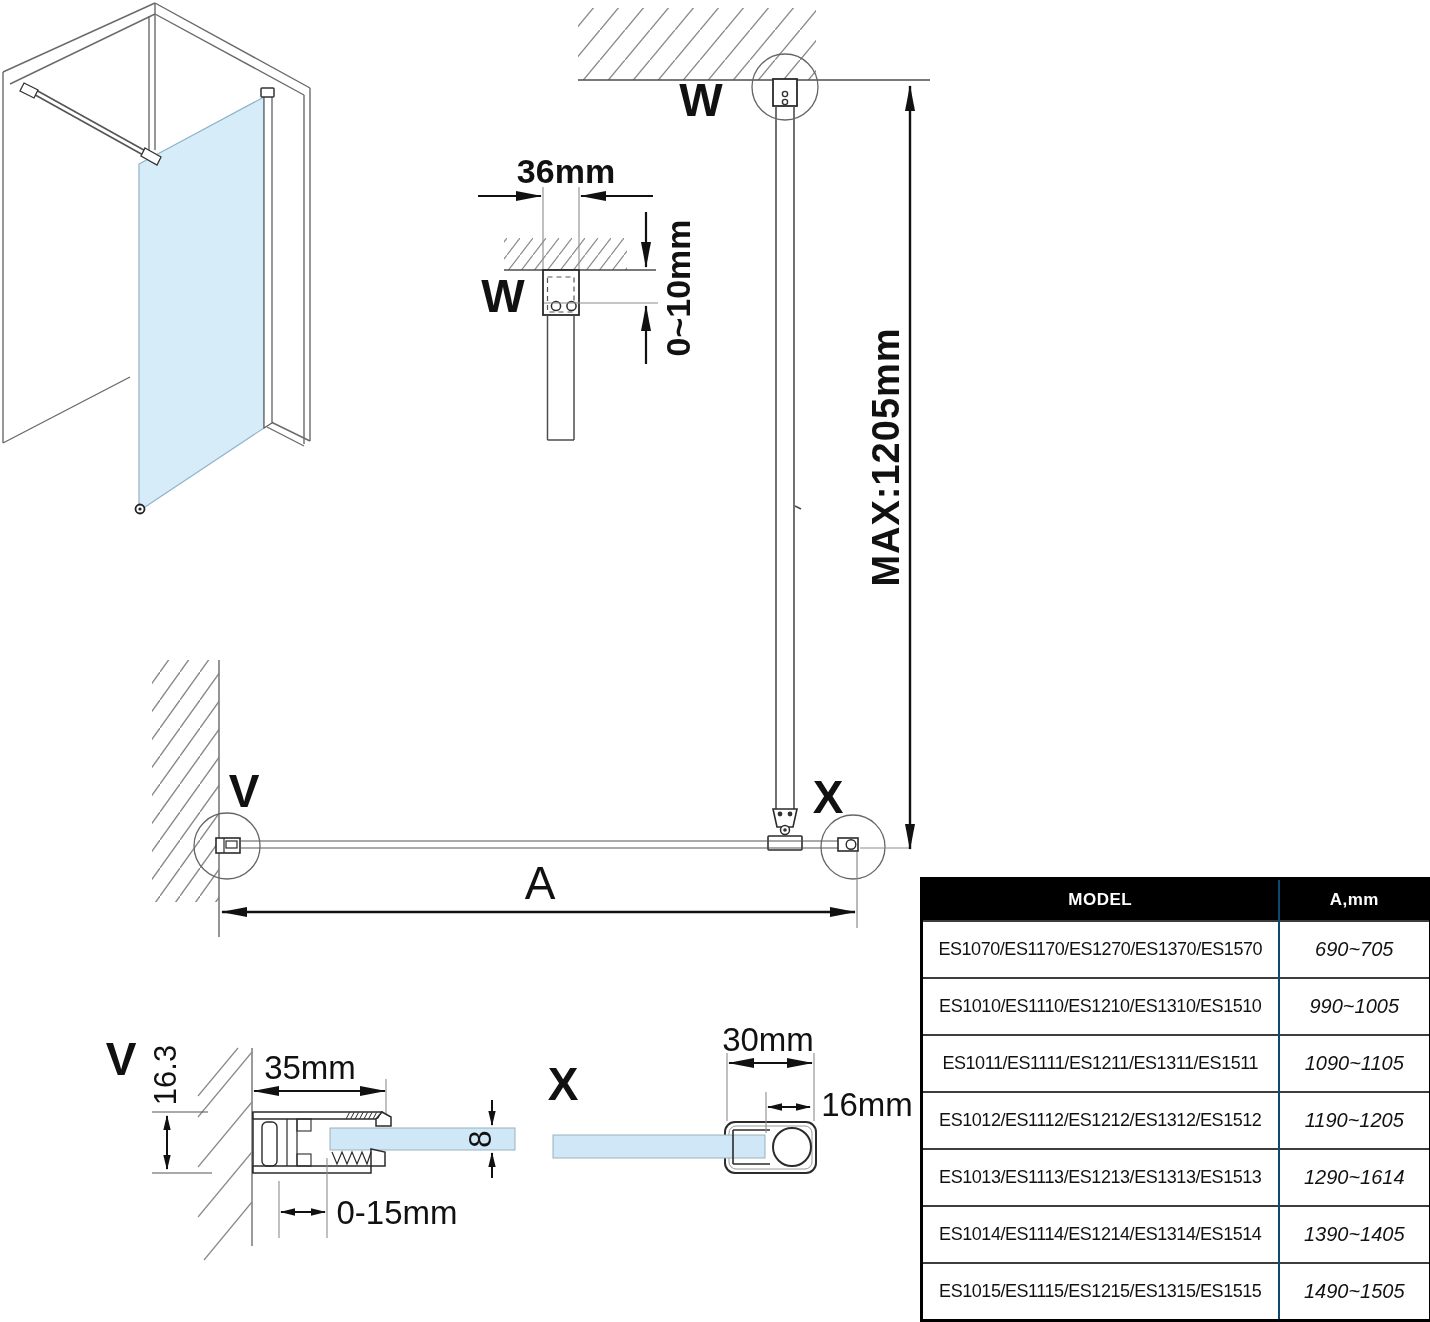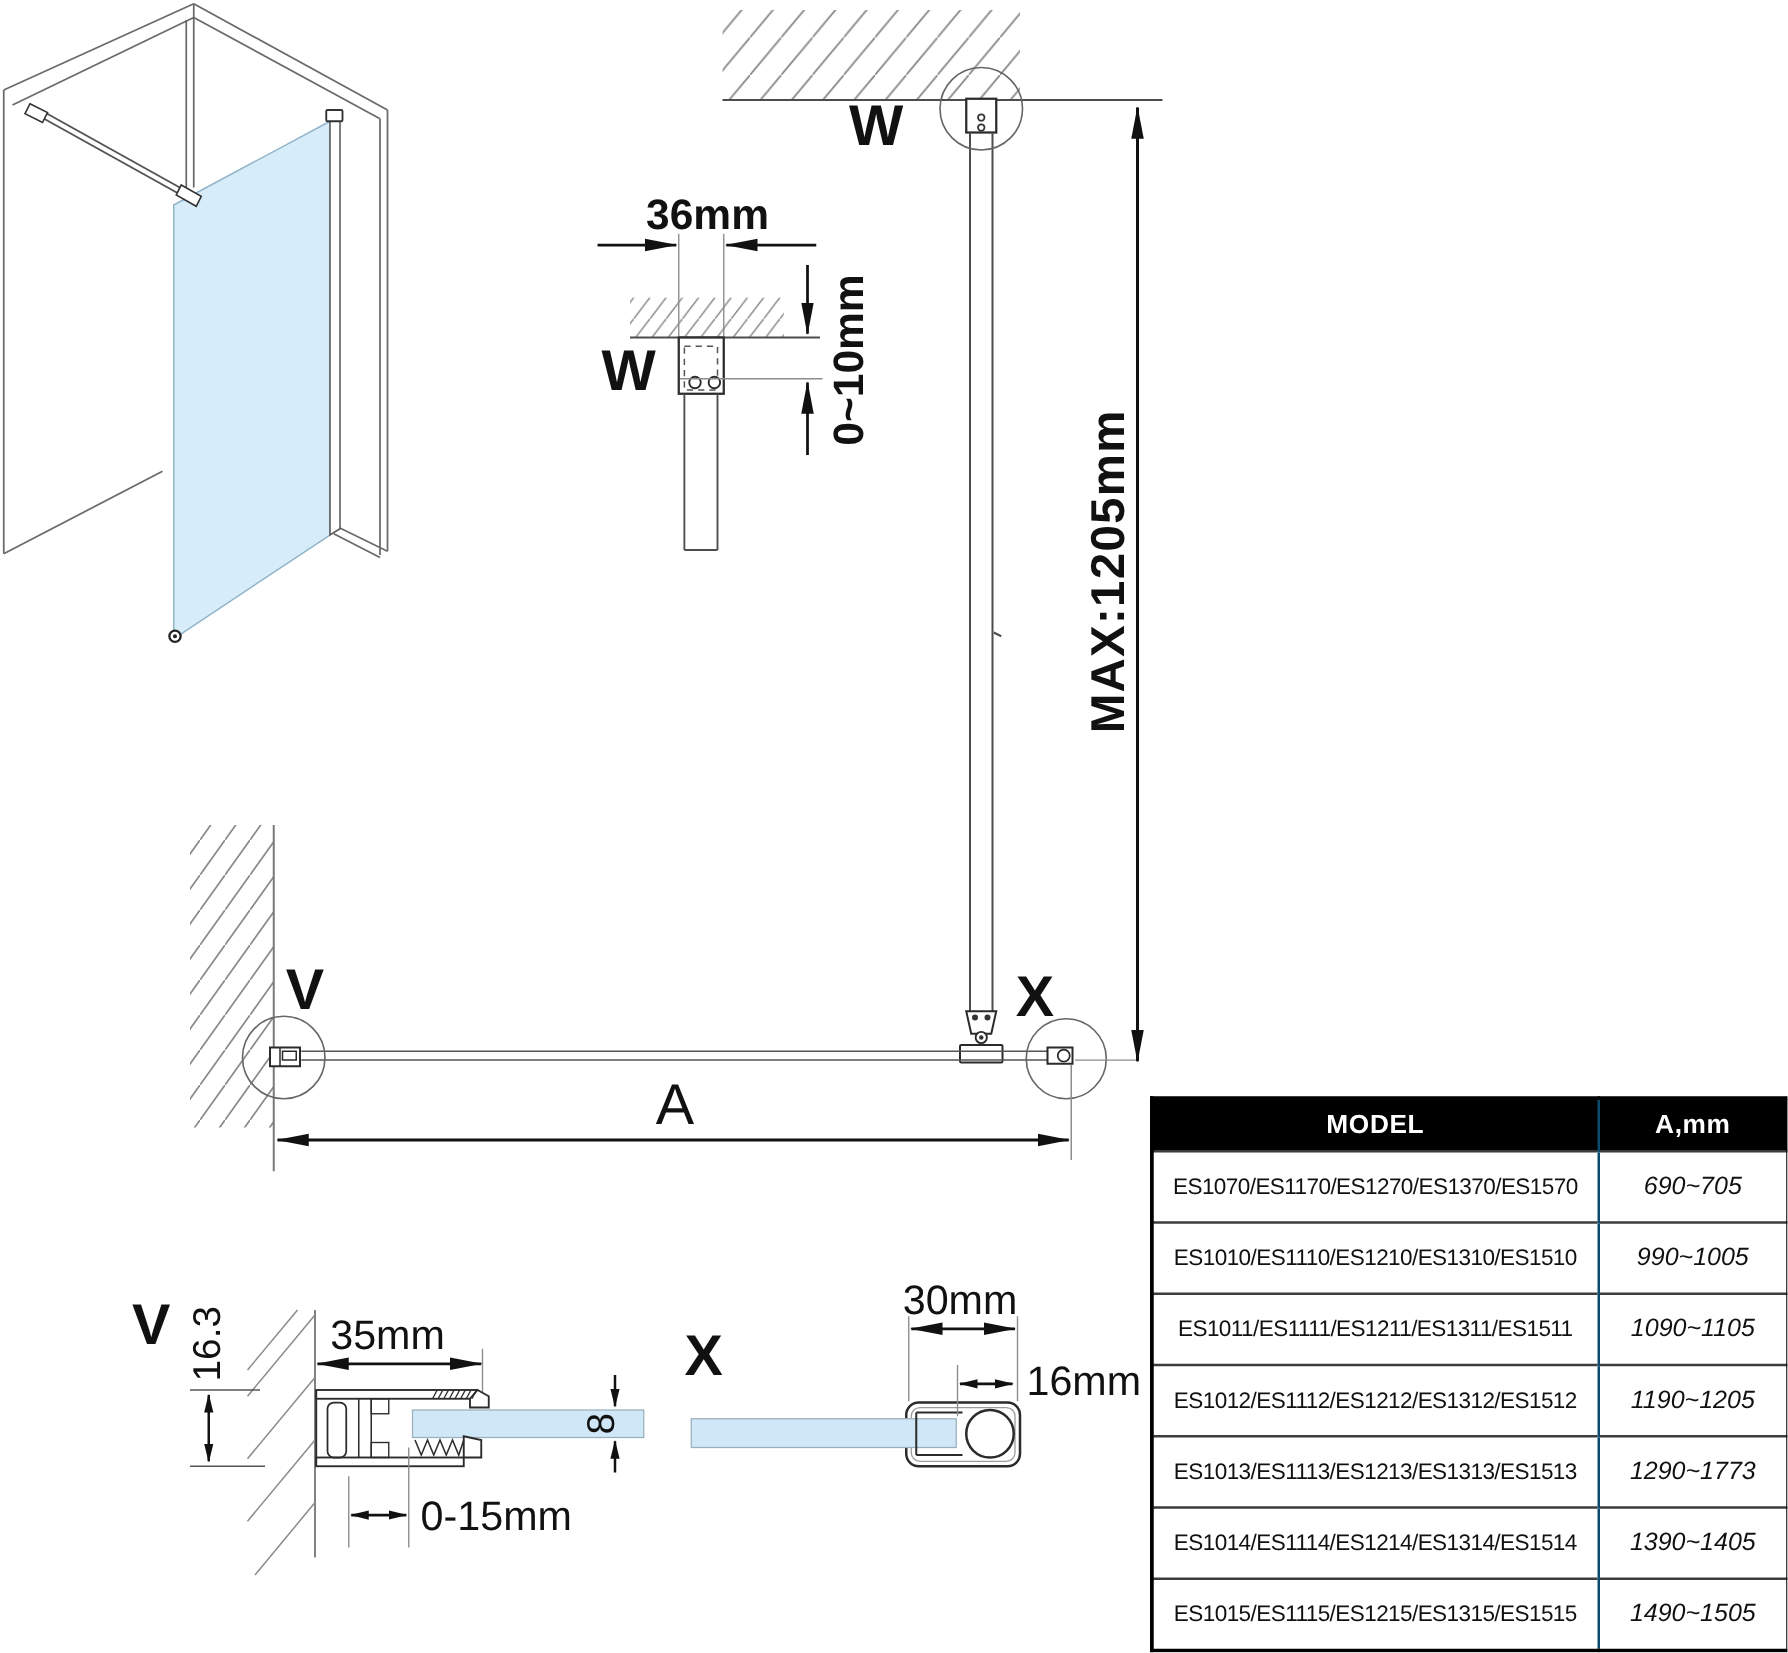--- a/index.html
+++ b/index.html
@@ -18,21 +18,21 @@
   .span-label{font-size:46px;font-weight:400;}
   .max-label{font-size:38px;font-weight:700;letter-spacing:1px;}
   .small-rot{font-size:31px;font-weight:400;}
 
   table.spec-table{
     position:absolute;left:920px;top:877px;width:509px;height:445px;
     border:3px solid #000;border-collapse:collapse;table-layout:fixed;
     background:#ffffff;
   }
   table.spec-table th{
-    background:#000000;color:#ffffff;font-size:21px;font-weight:700;
+    background:#000000;color:#ffffff;font-size:17px;font-weight:700;
     height:40px;padding:0;text-align:center;letter-spacing:0.5px;
   }
   table.spec-table td{
     border-top:2px solid #3d3d3d;text-align:center;vertical-align:middle;
     padding:0;height:44px;color:#111;white-space:nowrap;overflow:hidden;margin-top:27px;
   }
   table.spec-table td + td, table.spec-table th + th{border-left:2px solid #0c4a6e;}
   td.model-cell{font-size:18px;letter-spacing:-0.45px;}
   td.val-cell{font-size:20px;font-style:italic;}
   col.c-model{width:357px;}
@@ -302,21 +302,21 @@
       <tr>
         <td class="model-cell">ES1011/ES1111/ES1211/ES1311/ES1511</td>
         <td class="val-cell">1090~1105</td>
       </tr>
       <tr>
         <td class="model-cell">ES1012/ES1112/ES1212/ES1312/ES1512</td>
         <td class="val-cell">1190~1205</td>
       </tr>
       <tr>
         <td class="model-cell">ES1013/ES1113/ES1213/ES1313/ES1513</td>
-        <td class="val-cell">1290~1773</td>
+        <td class="val-cell">1290~1614</td>
       </tr>
       <tr>
         <td class="model-cell">ES1014/ES1114/ES1214/ES1314/ES1514</td>
         <td class="val-cell">1390~1405</td>
       </tr>
       <tr>
         <td class="model-cell">ES1015/ES1115/ES1215/ES1315/ES1515</td>
         <td class="val-cell">1490~1505</td>
       </tr>
     </tbody>

